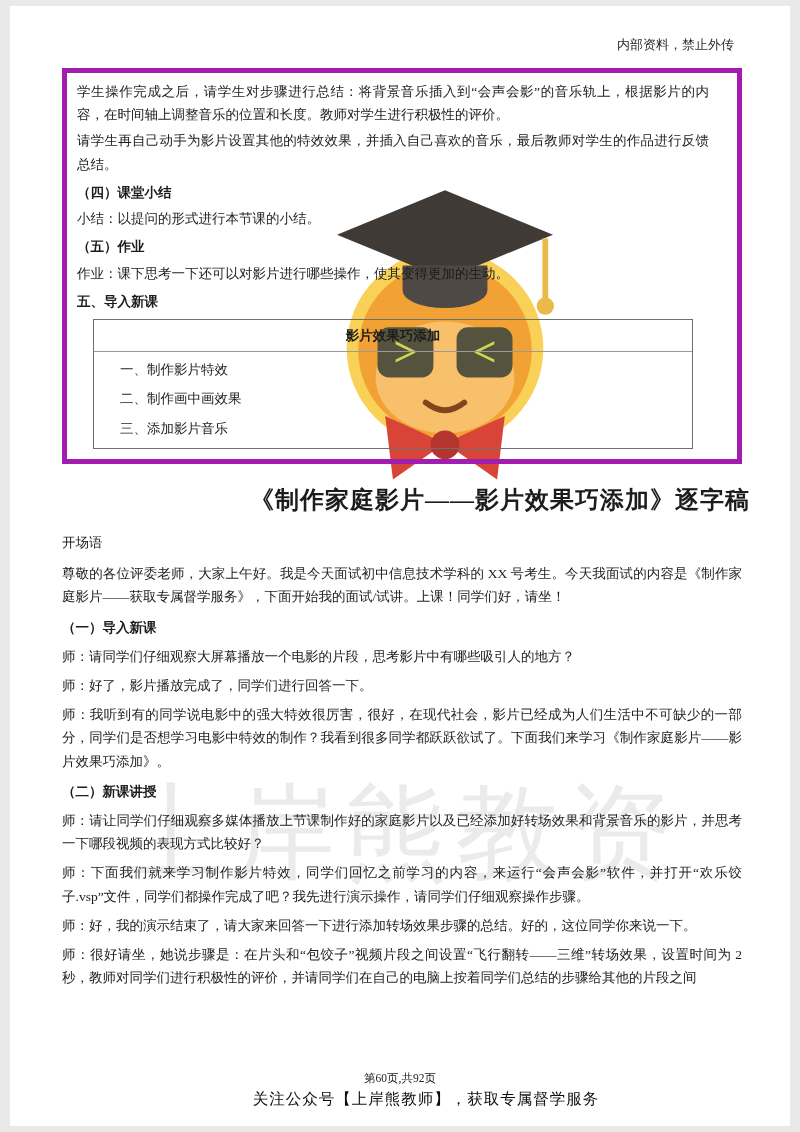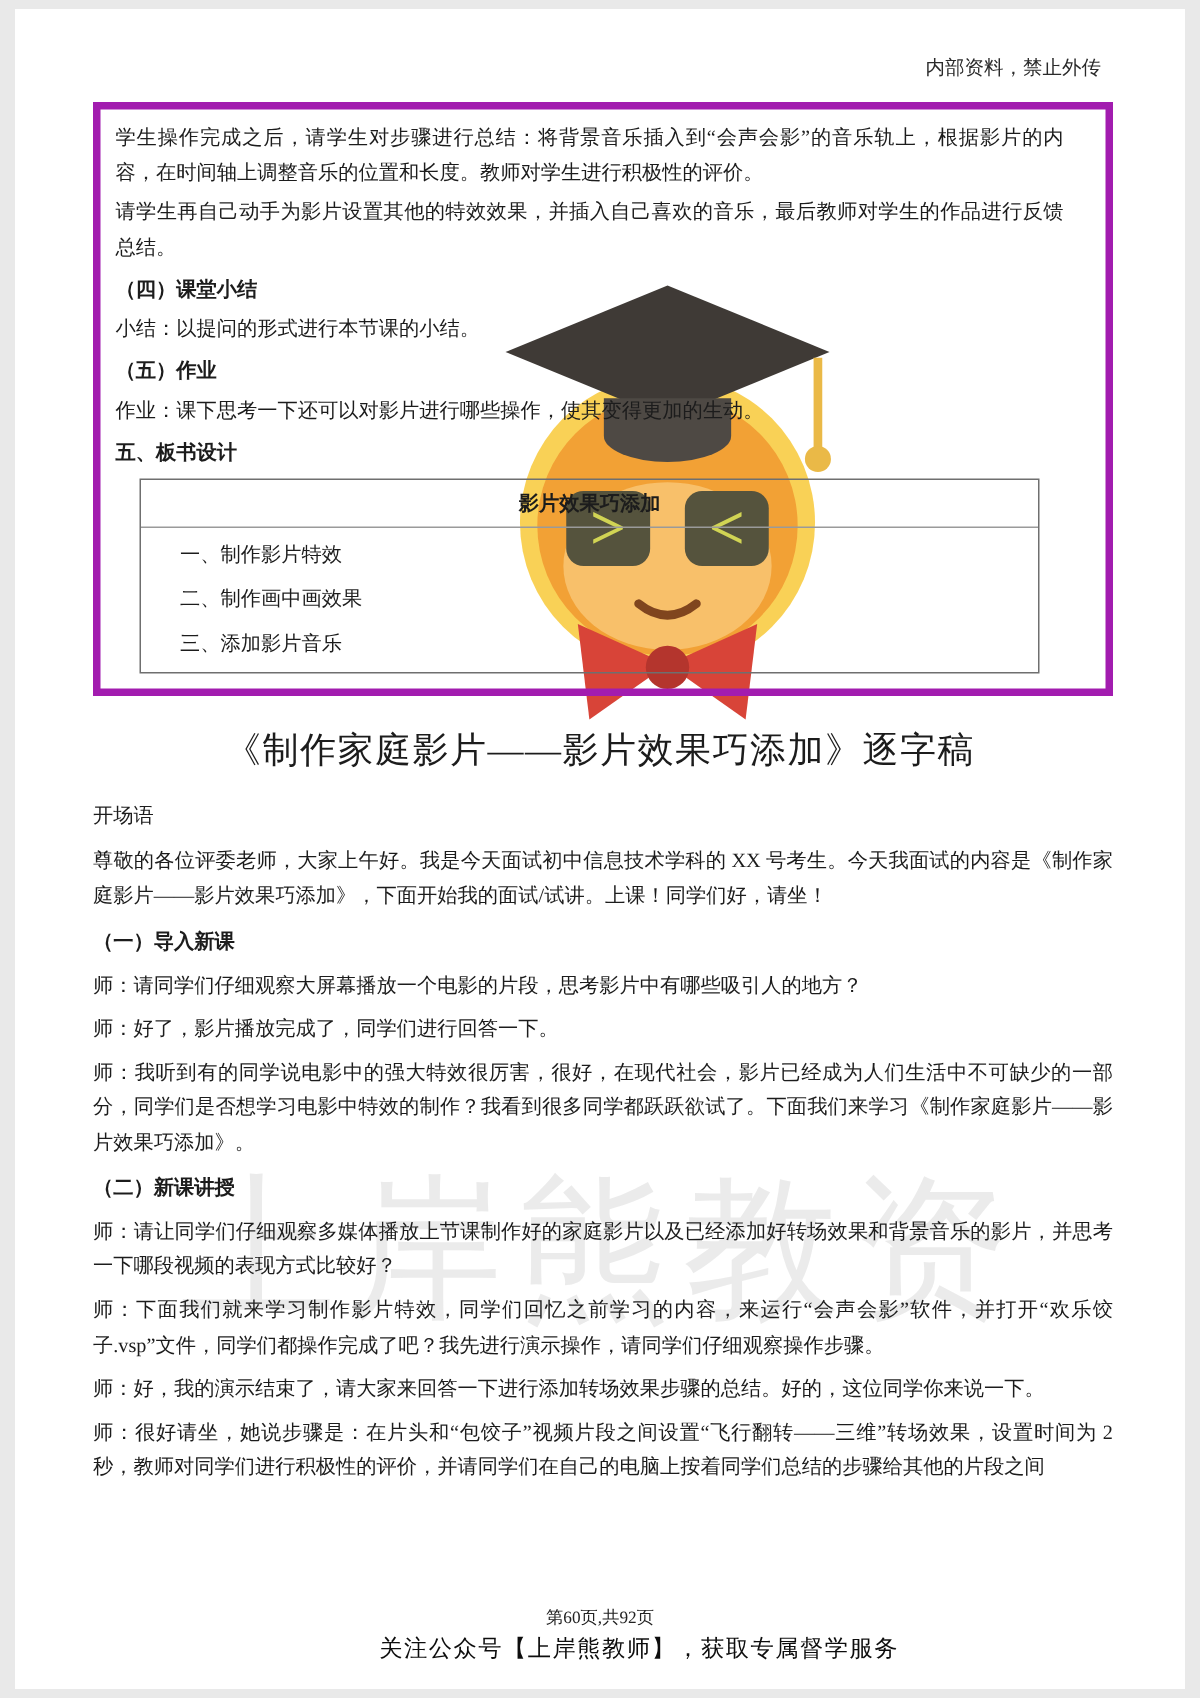--- a/index.html
+++ b/index.html
@@ -53,30 +53,30 @@
   }
   .board-title {
     text-align: center; font-weight: bold;
     padding: 4px 0;
     border-bottom: 1px solid #9a9a9a;
   }
   .board-items { padding: 3px 0 5px 0; }
   .board-item { padding: 3px 0 3px 26px; }
   .main-title {
     margin: 20px 40px 0 40px;
-    text-align: center;
-    font-size: 24px; font-weight: normal;
+    text-align: right;
+    font-size: 24px; font-weight: bold;
     letter-spacing: 1px;
   }
   .body-wrap {
     margin: 16px 48px 0 52px;
     font-size: 13.5px; line-height: 1.72;
     text-align: justify;
   }
-  .opening { margin-bottom: 7px; }
+  .opening { margin-bottom: 7px; font-family: Liberation Mono, monospace; }
   .para { margin-bottom: 6px; }
   .para.head { font-weight: bold; margin: 7px 0 6px 0; }
   
   .footer-page {
     position: absolute; left: 0; bottom: 40px; width: 100%;
     text-align: center; font-size: 11.5px; color: #222;
     z-index: 2;
   }
   .footer-promo {
     position: absolute; left: 0; bottom: 16px; width: 100%;
@@ -118,38 +118,38 @@
       <p class="box-p">学生操作完成之后，请学生对步骤进行总结：将背景音乐插入到“会声会影”的音乐轨上，根据影片的内容，在时间轴上调整音乐的位置和长度。教师对学生进行积极性的评价。</p>
 
       <p class="box-p">请学生再自己动手为影片设置其他的特效效果，并插入自己喜欢的音乐，最后教师对学生的作品进行反馈总结。</p>
 
       <p class="box-h">（四）课堂小结</p>
       <p class="box-p">小结：以提问的形式进行本节课的小结。</p>
 
       <p class="box-h">（五）作业</p>
       <p class="box-p">作业：课下思考一下还可以对影片进行哪些操作，使其变得更加的生动。</p>
 
-      <p class="box-h">五、板书设计</p>
+      <p class="box-h">五、导入新课</p>
 
       <div class="board-box">
         <div class="board-title">影片效果巧添加</div>
         <div class="board-items">
           <div class="board-item">一、制作影片特效</div>
           <div class="board-item">二、制作画中画效果</div>
           <div class="board-item">三、添加影片音乐</div>
         </div>
       </div>
     </div>
 
     <h1 class="main-title">《制作家庭影片——影片效果巧添加》逐字稿</h1>
 
     <div class="body-wrap">
       <p class="opening">开场语</p>
 
-      <p class="para">尊敬的各位评委老师，大家上午好。我是今天面试初中信息技术学科的 XX 号考生。今天我面试的内容是《制作家庭影片——影片效果巧添加》，下面开始我的面试/试讲。上课！同学们好，请坐！</p>
+      <p class="para">尊敬的各位评委老师，大家上午好。我是今天面试初中信息技术学科的 XX 号考生。今天我面试的内容是《制作家庭影片——获取专属督学服务》，下面开始我的面试/试讲。上课！同学们好，请坐！</p>
       <p class="para head">（一）导入新课</p>
       <p class="para">师：请同学们仔细观察大屏幕播放一个电影的片段，思考影片中有哪些吸引人的地方？</p>
       <p class="para">师：好了，影片播放完成了，同学们进行回答一下。</p>
       <p class="para">师：我听到有的同学说电影中的强大特效很厉害，很好，在现代社会，影片已经成为人们生活中不可缺少的一部分，同学们是否想学习电影中特效的制作？我看到很多同学都跃跃欲试了。下面我们来学习《制作家庭影片——影片效果巧添加》。</p>
       <p class="para head">（二）新课讲授</p>
       <p class="para">师：请让同学们仔细观察多媒体播放上节课制作好的家庭影片以及已经添加好转场效果和背景音乐的影片，并思考一下哪段视频的表现方式比较好？</p>
       <p class="para">师：下面我们就来学习制作影片特效，同学们回忆之前学习的内容，来运行“会声会影”软件，并打开“欢乐饺子.vsp”文件，同学们都操作完成了吧？我先进行演示操作，请同学们仔细观察操作步骤。</p>
       <p class="para">师：好，我的演示结束了，请大家来回答一下进行添加转场效果步骤的总结。好的，这位同学你来说一下。</p>
       <p class="para">师：很好请坐，她说步骤是：在片头和“包饺子”视频片段之间设置“飞行翻转——三维”转场效果，设置时间为 2 秒，教师对同学们进行积极性的评价，并请同学们在自己的电脑上按着同学们总结的步骤给其他的片段之间</p>
     </div>

